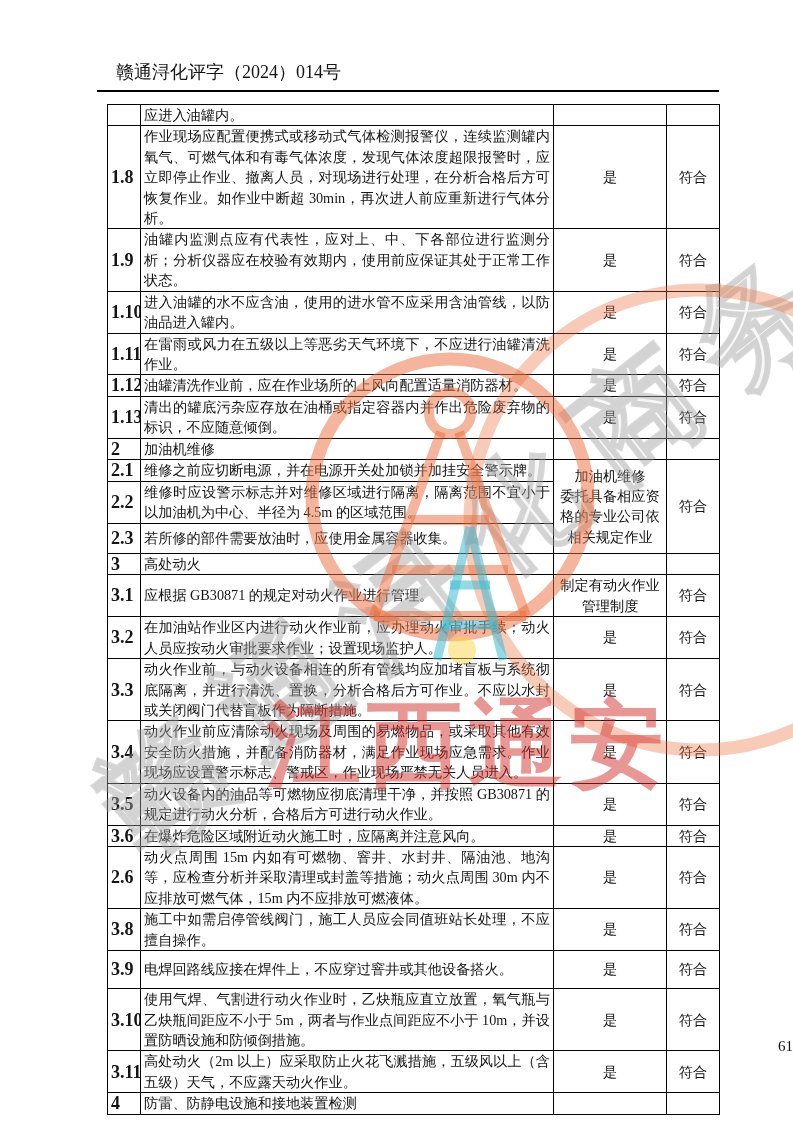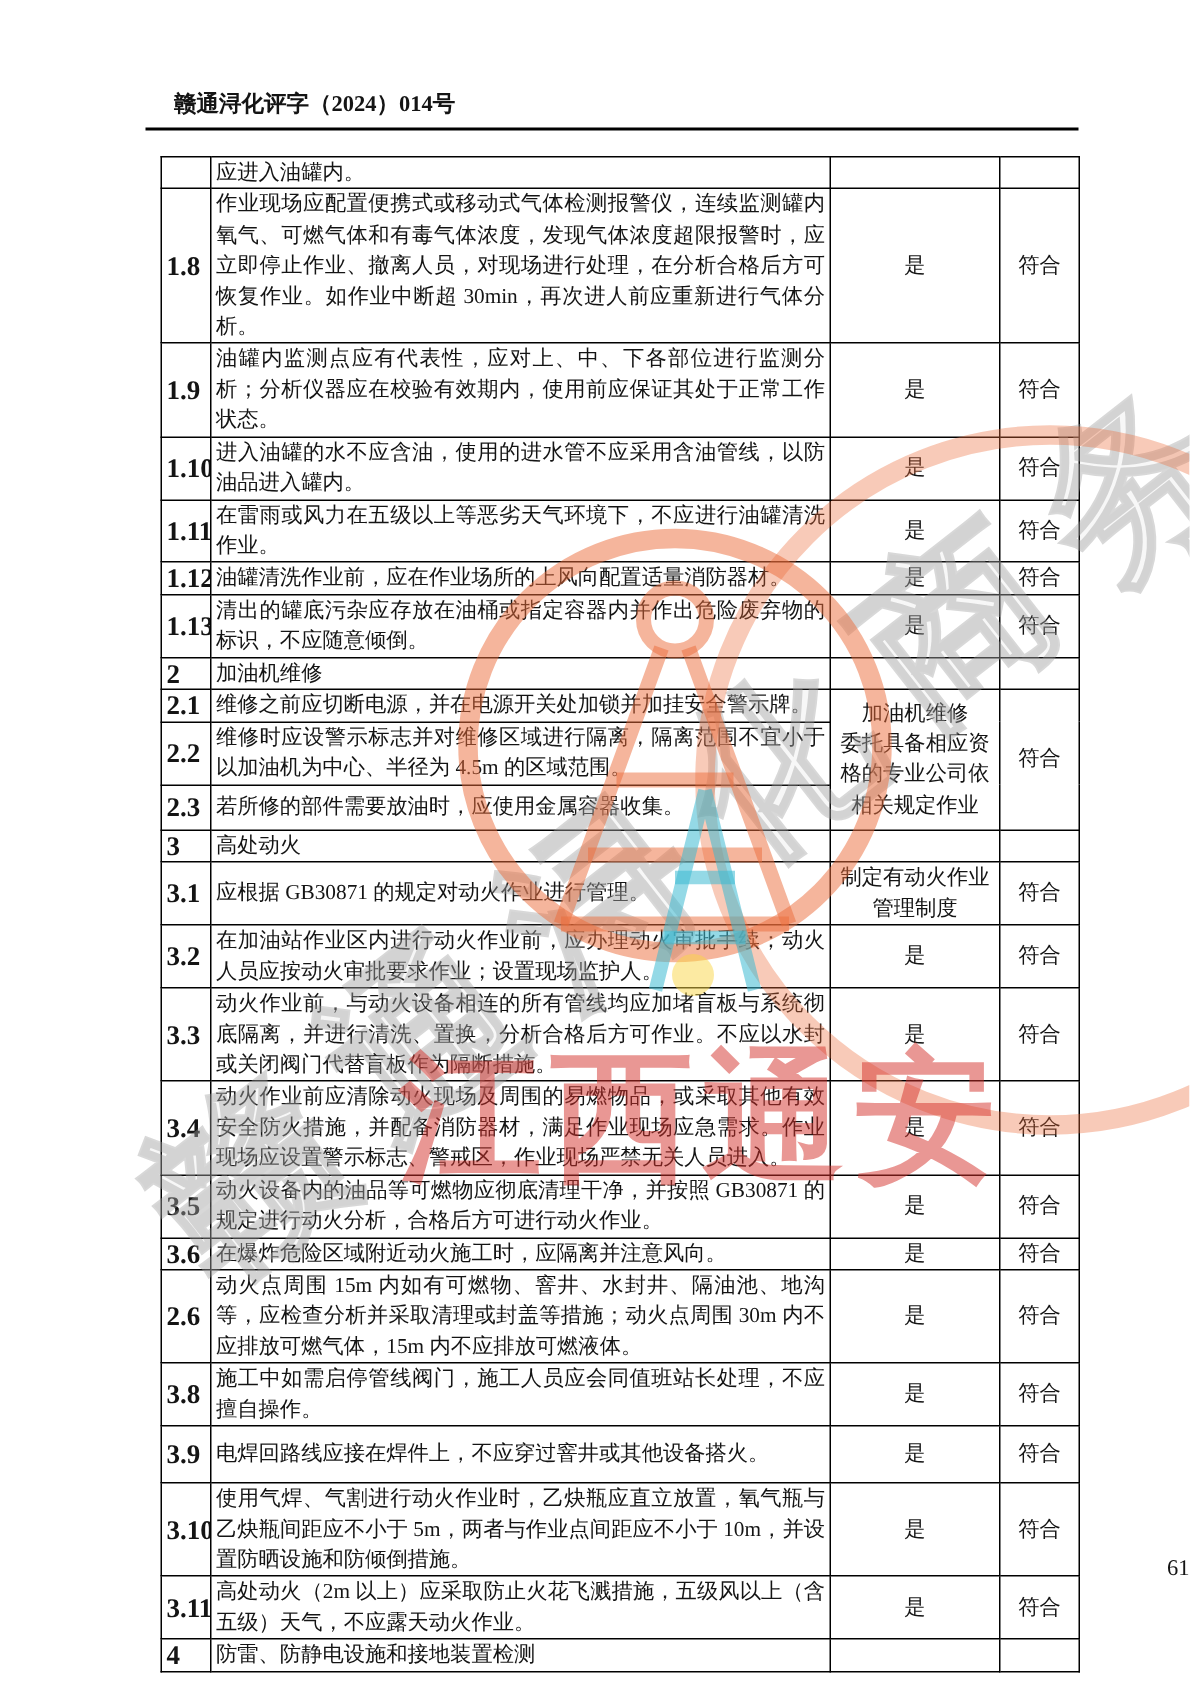--- a/index.html
+++ b/index.html
@@ -10,21 +10,21 @@
     color:#141414;
   }
   
   .header{
     position:absolute;left:97px;top:60px;width:622px;
     border-bottom:2px solid #000;
     padding:0 0 6px 0;
     display:flex;justify-content:space-between;align-items:flex-end;
   }
   .header .h-left{font-size:12.5px;font-weight:bold;letter-spacing:.5px;padding-left:10px;}
-  .header .h-right{font-size:15px;font-weight:bold;padding-left:19px;}
+  .header .h-right{font-size:18px;font-weight:normal;padding-left:19px;}
   
   table.req{
     position:absolute;left:107px;top:104px;width:612px;
     border-collapse:collapse;table-layout:fixed;
     font-size:14.2px;
   }
   table.req td{
     border:1.4px solid #000;
     padding:0 3px;
     vertical-align:middle;

